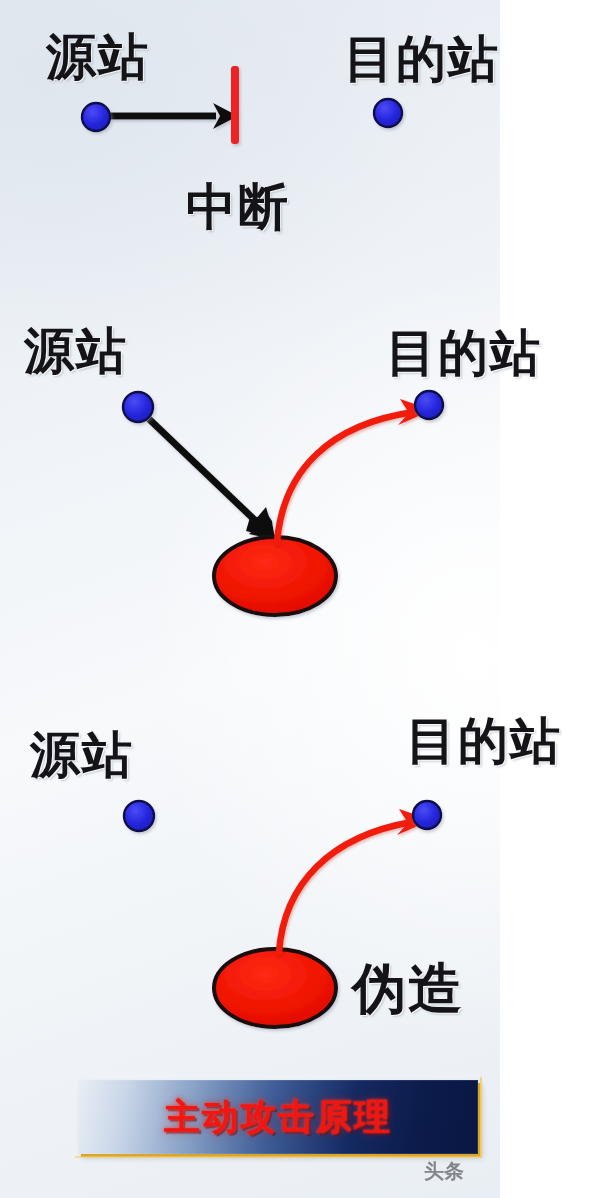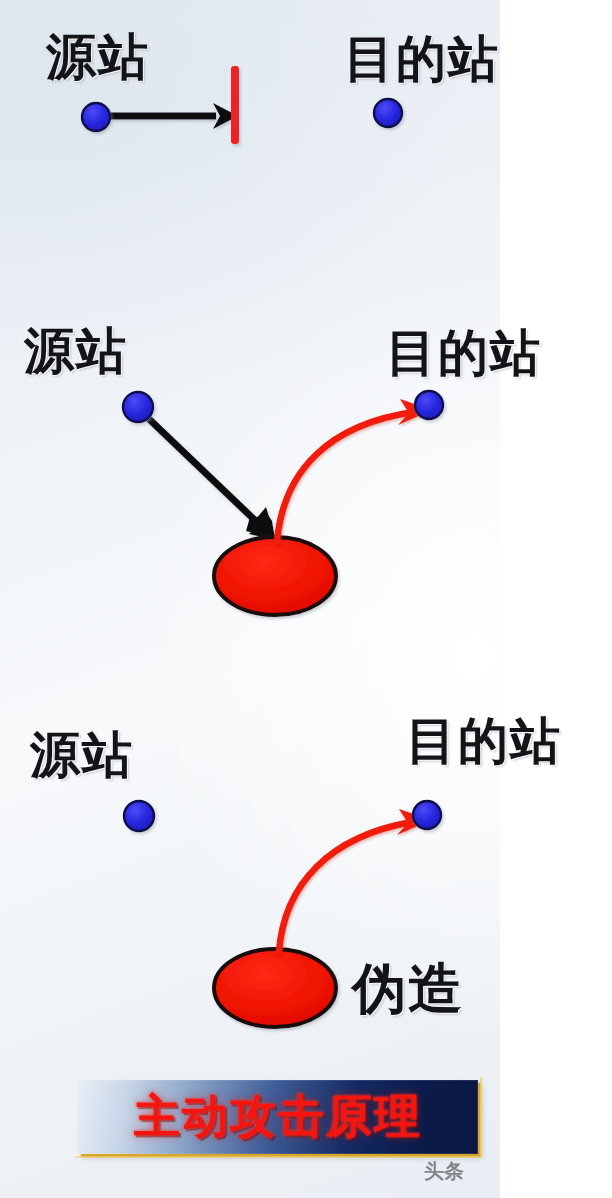--- a/index.html
+++ b/index.html
@@ -95,21 +95,21 @@
     position: absolute;
     left: 0;
     top: 0;
     width: 400px;
     height: 74px;
     display: flex;
     align-items: center;
     justify-content: center;
     color: #f41410;
     font-family: "DejaVu Sans", "Liberation Sans", sans-serif;
-    font-size: 46px;
+    font-size: 36px;
     font-weight: 700;
     letter-spacing: 2px;
     text-shadow:
       0 0 3px rgba(255,60,40,0.95),
       0 0 9px rgba(220,20,10,0.55),
       2px 2px 1px rgba(90,0,0,0.55);
     white-space: nowrap;
   }
 
   
@@ -219,20 +219,21 @@
       </g>
 
       <circle cx="139" cy="816" r="15" fill="url(#blueNode)" stroke="#10104a" stroke-width="2.4" filter="url(#softShadow)"></circle>
 
       <circle cx="427" cy="815" r="14" fill="url(#blueNode)" stroke="#10104a" stroke-width="2.4" filter="url(#softShadow)"></circle>
     </g>
   </svg>
 
   <div class="cn-label lbl-src-1">源站</div>
   <div class="cn-label lbl-dst-1">目的站</div>
+  <div class="cn-label lbl-mid-1">中断</div>
 
   <div class="cn-label lbl-src-2">源站</div>
   <div class="cn-label lbl-dst-2">目的站</div>
 
   <div class="cn-label lbl-src-3">源站</div>
   <div class="cn-label lbl-dst-3">目的站</div>
   <div class="cn-label lbl-mid-3">伪造</div>
 
   <div id="banner">
     <div id="banner-glow"></div>

